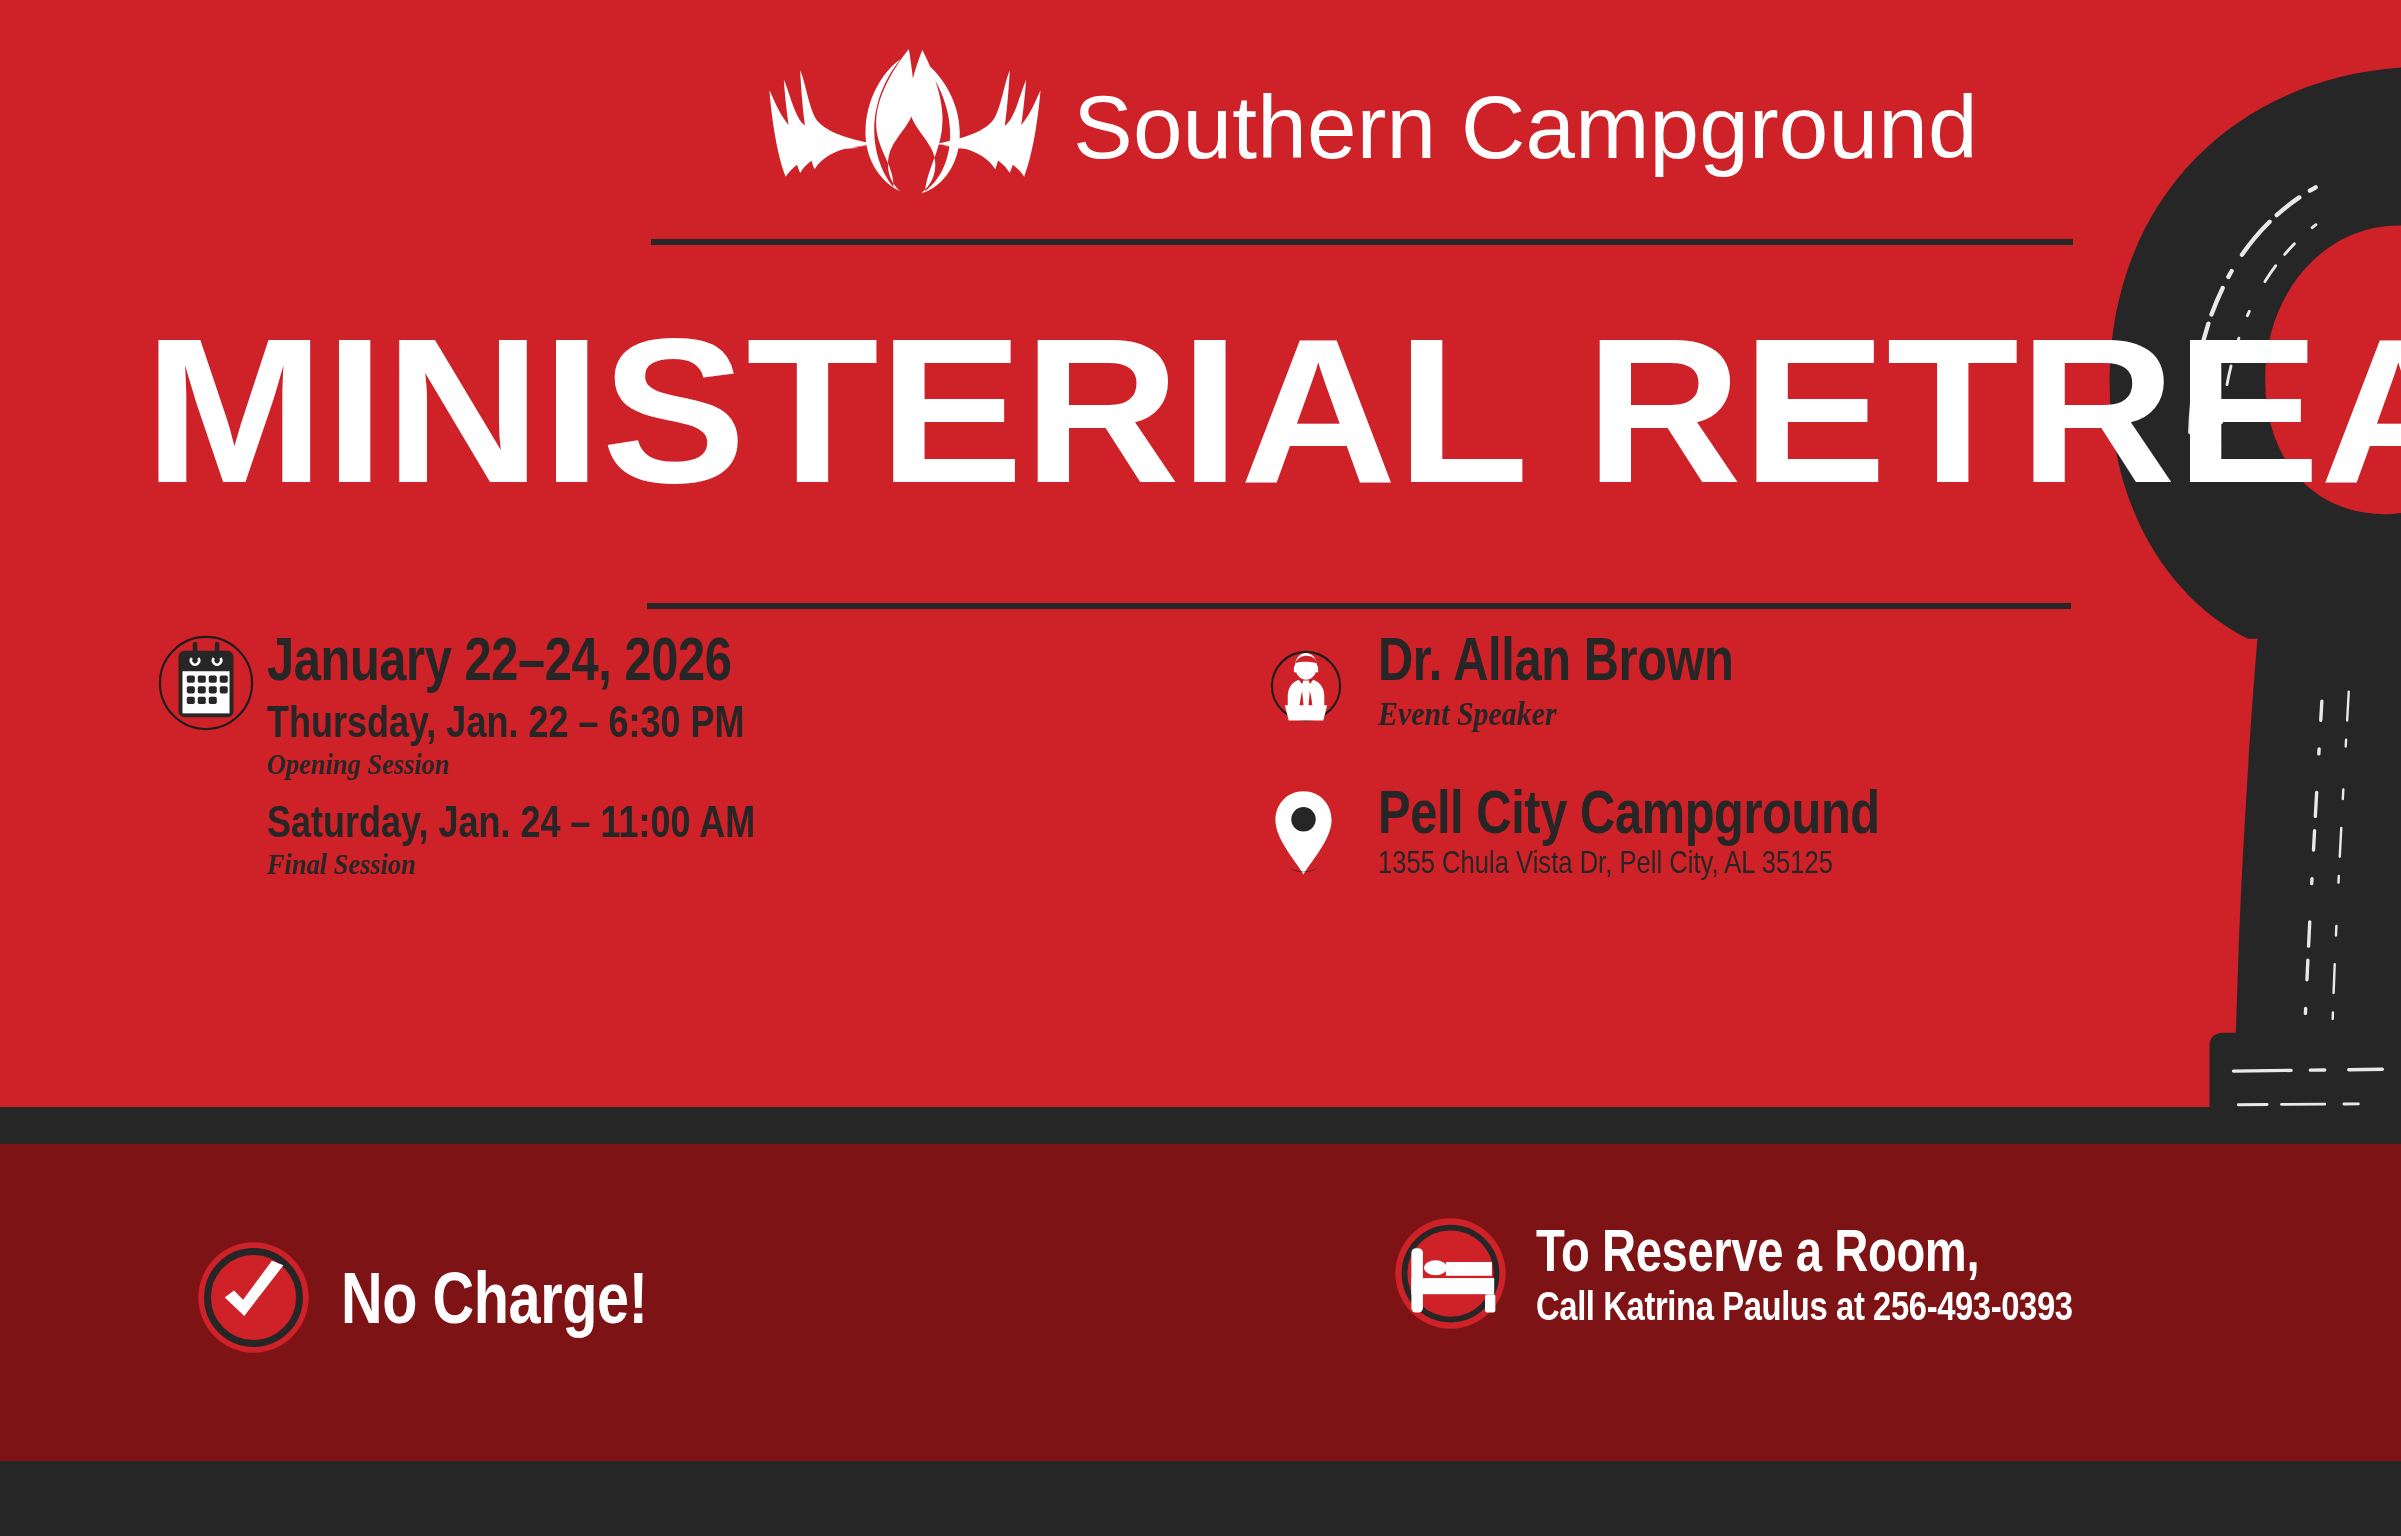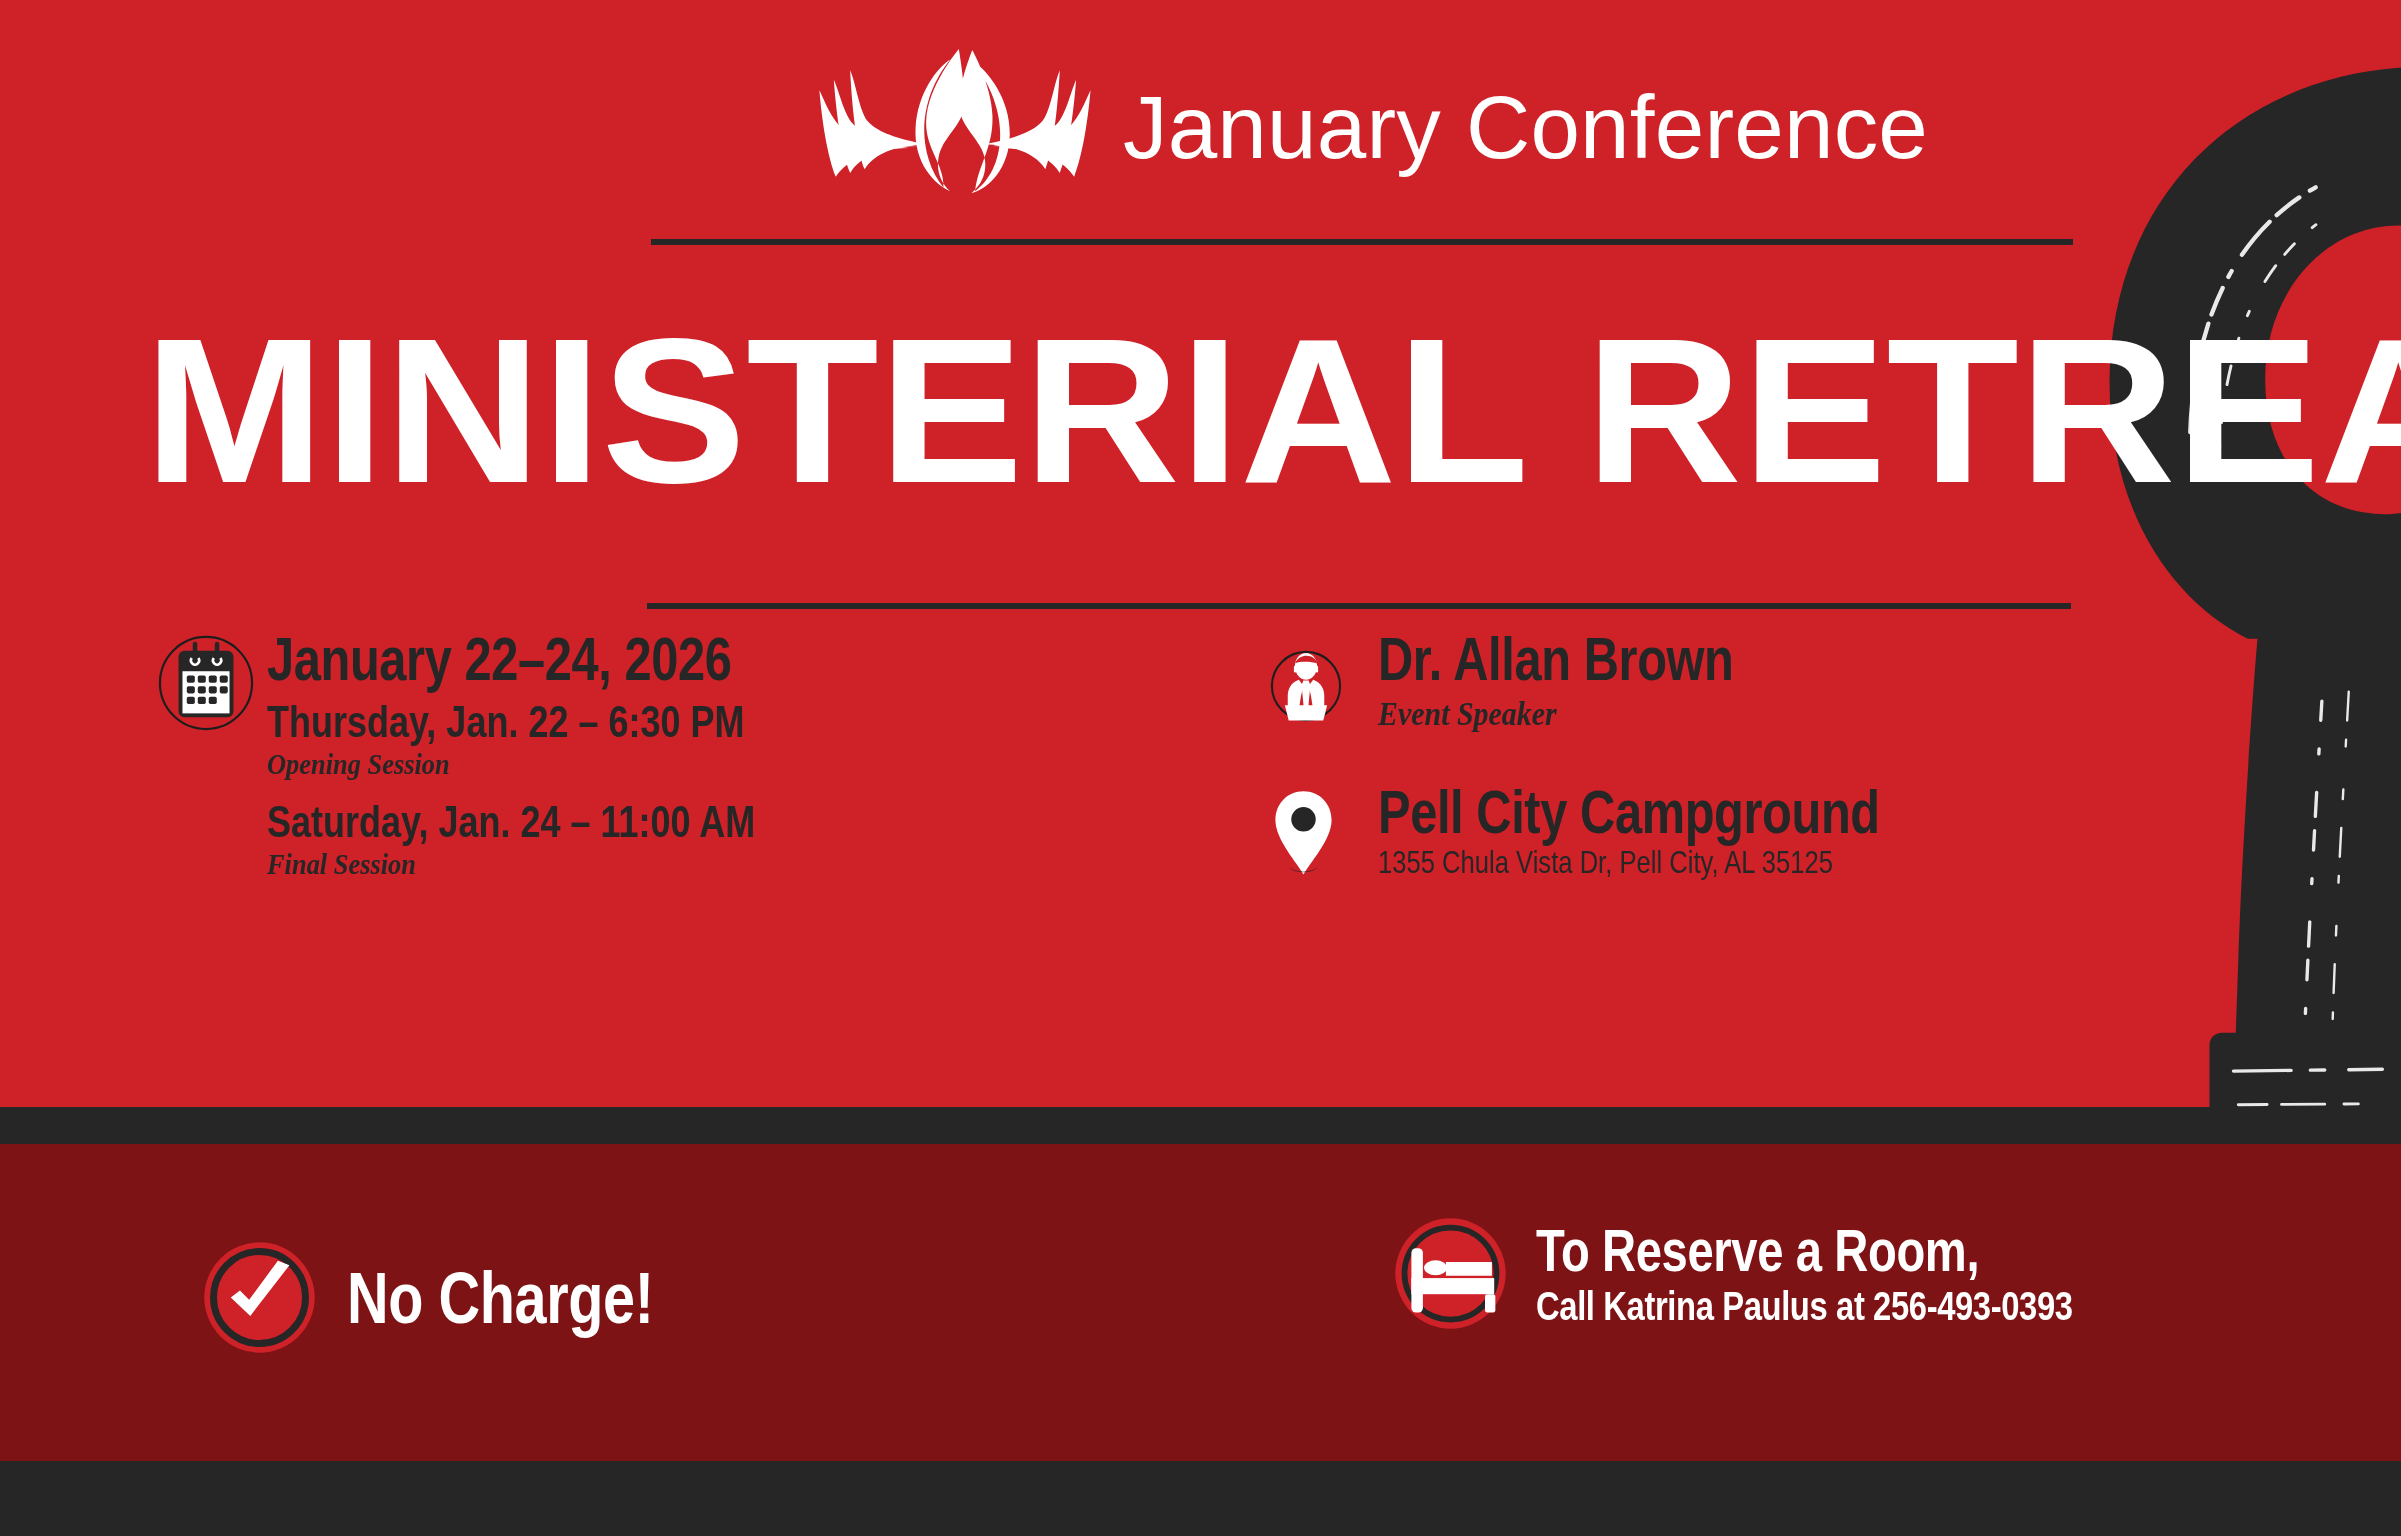--- a/index.html
+++ b/index.html
@@ -61,21 +61,21 @@
   #loc-name{font-size:61px;margin:0 0 3.8px 0;}
   #loc-addr{font-size:32px;margin:0;font-weight:400;}
 
   
   #band-dark-1{position:absolute;left:0;top:1107px;width:2734px;height:37px;background:#262626;z-index:8;}
   #band-maroon{position:absolute;left:0;top:1144px;width:2734px;height:317px;background:#7E1315;z-index:8;}
   #band-dark-2{position:absolute;left:0;top:1461px;width:2734px;height:76px;background:#262626;z-index:8;}
 
   #footer-content{position:absolute;left:0;top:1144px;width:2734px;height:317px;z-index:9;
                   display:flex;align-items:center;}
-  #foot-left{position:absolute;left:202px;top:0;height:308px;display:flex;align-items:center;gap:30px;}
+  #foot-left{position:absolute;left:196px;top:0;height:308px;display:flex;align-items:center;gap:30px;}
   #foot-right{position:absolute;left:1393px;top:0;height:261px;display:flex;align-items:center;gap:28px;}
 
   .foot-hl{color:#ffffff;font-weight:700;line-height:1.0;letter-spacing:-0.5px;
            font-family:"Liberation Sans", sans-serif;
            transform:scaleX(0.80);transform-origin:left center;white-space:nowrap;}
   #no-charge{font-size:72px;}
   #res-l1{font-size:59px;margin:0 0 4.8px 0;}
   #res-l2{font-size:41px;margin:0;}
 </style>
 </head>
@@ -143,21 +143,21 @@
                    C272 272 268 232 284 202 C300 172 330 148 330 112
                    C330 70 318 0 318 0 Z"></path>
           <path d="M346 2 C346 2 386 74 388 140 C390 206 356 246 352 296
                    C388 268 404 224 404 178 C404 120 378 66 346 24
                    C380 46 424 104 424 176 C424 250 378 292 344 300
                    C376 274 380 236 364 206 C348 176 318 152 318 114
                    C318 72 346 2 346 2 Z"></path>
         </g>
       </svg>
     </div>
-    <div id="org-name">January Conference</div>
+    <div id="org-name">Southern Campground</div>
   </div>
 
   <div class="rule" id="rule-top"></div>
   <div class="rule" id="rule-bottom"></div>
 
   <div id="title">
     <svg viewBox="0 0 5100 430" preserveAspectRatio="none" xmlns="http://www.w3.org/2000/svg">
       <text id="title-text" x="0" y="372" fill="#ffffff" font-family="Liberation Sans, sans-serif" font-weight="700" font-size="430" textLength="5100" lengthAdjust="spacingAndGlyphs">MINISTERIAL RETREAT</text>
     </svg>
   </div>

